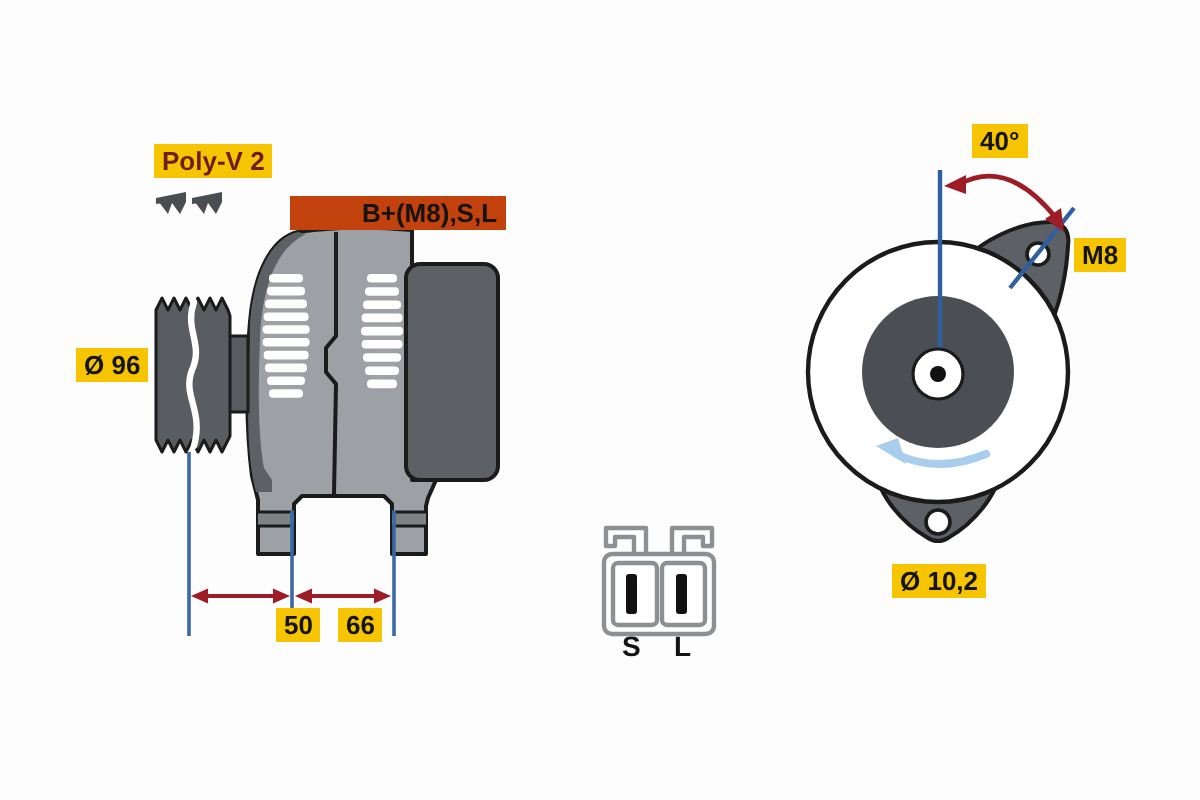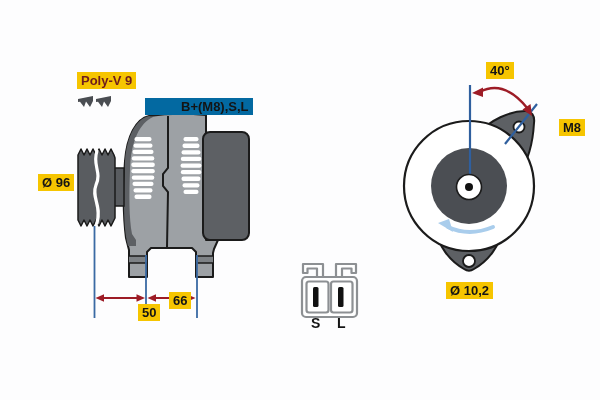--- a/index.html
+++ b/index.html
@@ -1,21 +1,21 @@
 <!DOCTYPE html>
 <html><head>
 <meta charset="utf-8">
 <style>
   html,body{margin:0;padding:0;background:#fff;}
   .stage{position:relative;width:600px;height:400px;background:#fdfdfe;overflow:hidden;
          font-family:"Liberation Sans",sans-serif;}
   .stage svg{position:absolute;left:0;top:0;}
   .lbl{position:absolute;font-weight:bold;font-size:13px;line-height:15px;
        background:#f6c500;color:#141414;padding:1px 4px;white-space:nowrap;}
-  .lbl.blue{background:#0369a1;padding-left:36px;}
+  .lbl.blue{background:#c2410c;padding-left:36px;}
   .lbl.maroon{color:#6e1d1d;}
   .lbl.plain{background:transparent;padding:0;font-size:14px;}
 </style>
 </head>
 <body>
 
 <div class="stage">
 
   <svg width="600" height="400" viewBox="0 0 600 400">
 
@@ -127,32 +127,32 @@
       <circle cx="469" cy="187" r="4" fill="#111"></circle>
 
       <g fill="#9d1c26">
         <path d="M480,92 Q504,79 528,109" fill="none" stroke="#9d1c26" stroke-width="2.4"></path>
         <polygon points="472,93 483,87.5 483,97"></polygon>
         <polygon points="532,116 522.5,109.5 530.5,104"></polygon>
       </g>
     </g>
   </svg>
 
-  <div class="lbl maroon" style="left:77px;top:72px;">Poly-V 9</div>
+  <div class="lbl maroon" style="left:77px;top:72px;">Poly-V 2</div>
 
   <div class="lbl blue" style="left:145px;top:98px;">B+(M8),S,L</div>
 
   <div class="lbl" style="left:38px;top:174px;">Ø 96</div>
 
   <div class="lbl" style="left:114px;top:304px;margin-left:24px;">50</div>
 
-  <div class="lbl" style="left:169px;top:292px;">66</div>
+  <div class="lbl" style="left:169px;top:304px;">66</div>
 
   <div class="lbl plain" style="left:311px;top:316px;">S</div>
 
   <div class="lbl plain" style="left:337px;top:316px;">L</div>
 
   <div class="lbl" style="left:486px;top:62px;text-align:right;">40°</div>
 
-  <div class="lbl" style="left:537px;top:119px;margin-left:22px;">M8</div>
+  <div class="lbl" style="left:537px;top:119px;">M8</div>
 
   <div class="lbl" style="left:446px;top:282px;">Ø 10,2</div>
 </div>
 
 </body></html>

